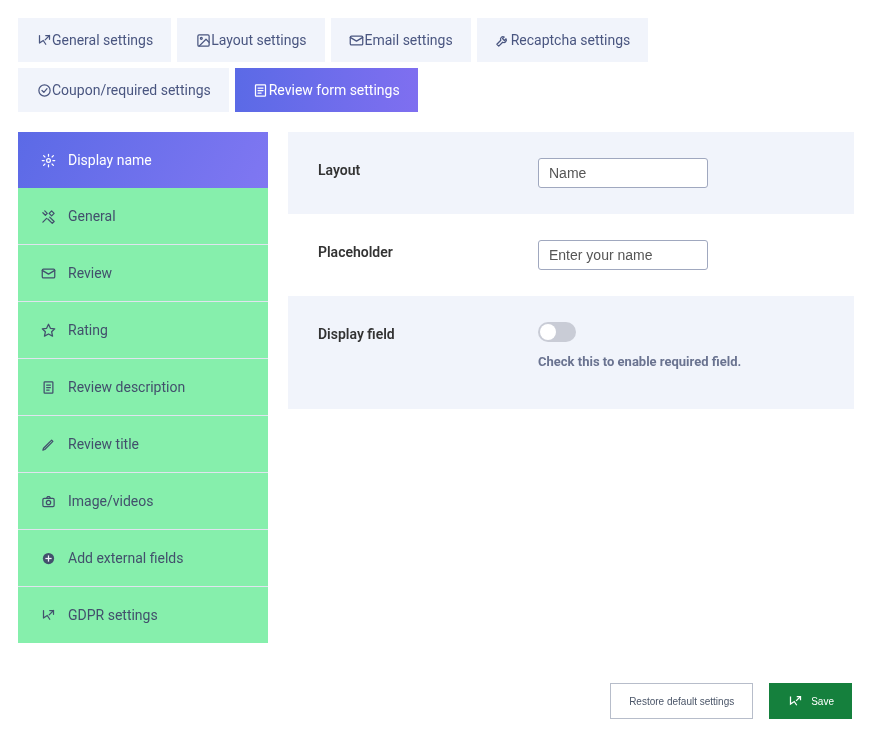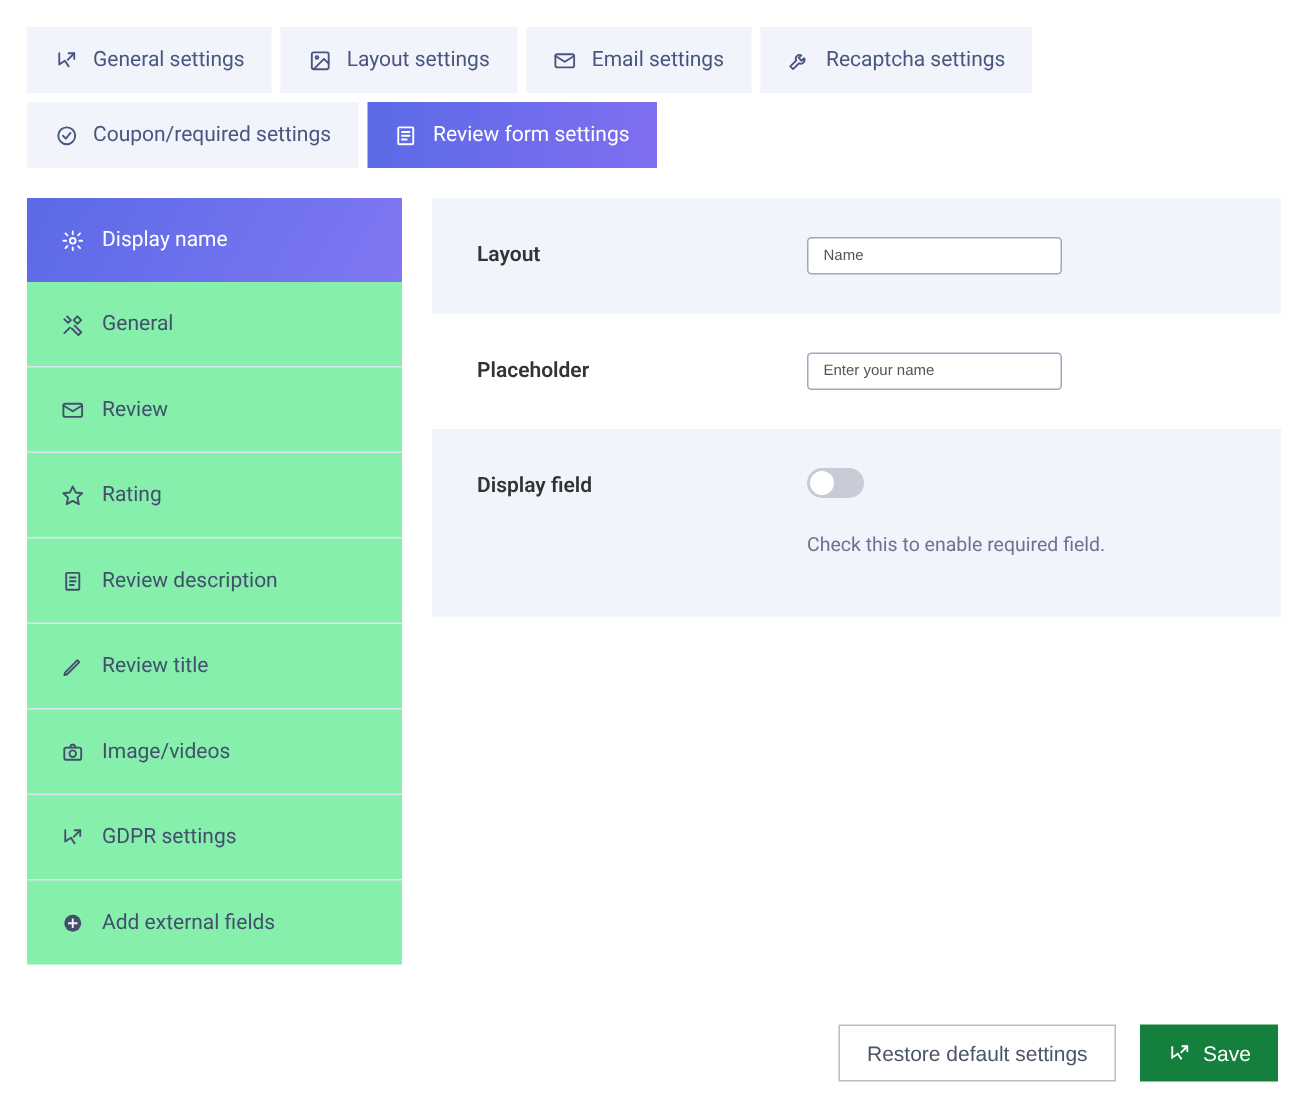--- a/index.html
+++ b/index.html
@@ -1,43 +1,43 @@
 <!DOCTYPE html>
 <html><head>
   <meta charset="utf-8">
   <style>
     * { box-sizing: border-box; margin: 0; padding: 0; }
     body { font-family: -apple-system, BlinkMacSystemFont, "Segoe UI", Roboto, sans-serif; font-size: 14px; color: #333; background: #fff; width: 872px; padding: 18px; }
     
     .tabs { display: flex; flex-wrap: wrap; gap: 6px; margin-bottom: 20px; }
-    .tab { display: flex; align-items: center; gap: 10px; padding: 14px 18px; background: #f1f4fb; color: #4a5680; cursor: pointer; }
+    .tab { display: flex; align-items: center; gap: 0; padding: 14px 18px; background: #f1f4fb; color: #4a5680; cursor: pointer; }
     .tab.active { background: linear-gradient(90deg, #5b6ae6, #7f6ff0); color: #fff; }
     .tab-icon { width: 16px; height: 16px; display: inline-flex; align-items: center; justify-content: center; }
     
     .content { display: flex; gap: 20px; }
     
     .sidebar { width: 250px; background: #86efac; }
     .sidebar-item { display: flex; align-items: center; gap: 12px; padding: 20px 22px; border-bottom: 1px solid #e0e4ef; cursor: pointer; color: #42506c; }
     .sidebar-item.active { background: linear-gradient(120deg, #5b6ae6, #8077f2); color: #fff; border-bottom: none; }
     .sidebar-item:last-child { border-bottom: none; }
     .sidebar-icon { width: 16px; height: 16px; display: inline-flex; align-items: center; justify-content: center; }
     
     .main { flex: 1; }
     .field-row { display: flex; align-items: flex-start; padding: 26px 30px; }
     .field-row.shaded { background: #f1f4fb; }
     .field-label { width: 220px; font-weight: 600; color: #333; padding-top: 4px; }
     .field-control { flex: 1; }
-    .text-input { width: 170px; padding: 6px 10px; border: 1px solid #a0a8bf; border-radius: 3px; font-size: 10px; color: #555; background: #fff; }
+    .text-input { width: 170px; padding: 6px 10px; border: 1px solid #a0a8bf; border-radius: 3px; font-size: 14px; color: #555; background: #fff; }
     
     .toggle { position: relative; width: 38px; height: 20px; background: #c9ccd6; border-radius: 10px; cursor: pointer; }
     .toggle::after { content: ""; position: absolute; left: 2px; top: 2px; width: 16px; height: 16px; background: #fff; border-radius: 50%; }
-    .help-text { margin-top: 24px; color: #6a7390; font-size: 13px; }
+    .help-text { margin-top: 12px; color: #6a7390; font-size: 13px; font-weight: bold; }
     
     .footer { display: flex; justify-content: flex-end; gap: 16px; margin-top: 40px; padding-right: 2px; }
-    .btn { display: inline-flex; align-items: center; gap: 8px; padding: 10px 18px; cursor: pointer; font-size: 14px; }
+    .btn { display: inline-flex; align-items: center; gap: 8px; padding: 10px 18px; cursor: pointer; font-size: 10px; }
     .btn-secondary { background: #fff; border: 1px solid #b7bdca; color: #4a5568; }
     .btn-primary { background: #15803d; color: #fff; border: none; text-align: right; }
     
     svg { display: block; }
   </style>
 </head>
 <body>
 
 <div class="tabs" id="tabs">
     <div class="tab">
@@ -162,37 +162,37 @@
           <svg width="15" height="15" viewBox="0 0 24 24" fill="none" stroke="currentColor" stroke-width="2" stroke-linecap="round" stroke-linejoin="round">
             <rect x="3" y="7" width="18" height="13" rx="2"></rect>
             <circle cx="12" cy="13.5" r="3.5"></circle>
             <path d="M9 7l1.5-3h3L15 7"></path>
           </svg>
         </span>
         <span>Image/videos</span>
       </div>
       <div class="sidebar-item">
         <span class="sidebar-icon">
-          <svg width="15" height="15" viewBox="0 0 24 24" fill="none" stroke="currentColor" stroke-width="2" stroke-linecap="round" stroke-linejoin="round">
-            <path d="M4 4v12l6-4 4 6"></path>
-            <path d="M14 4h6v6"></path>
-            <path d="M20 4l-7 7"></path>
-          </svg>
-        </span>
-        <span>GDPR settings</span>
-      </div>
-      <div class="sidebar-item">
-        <span class="sidebar-icon">
           <svg width="15" height="15" viewBox="0 0 24 24">
             <circle cx="12" cy="12" r="9" fill="currentColor"></circle>
             <line x1="12" y1="7" x2="12" y2="17" stroke="#f1f4fb" stroke-width="2"></line>
             <line x1="7" y1="12" x2="17" y2="12" stroke="#f1f4fb" stroke-width="2"></line>
           </svg>
         </span>
         <span>Add external fields</span>
+      </div>
+      <div class="sidebar-item">
+        <span class="sidebar-icon">
+          <svg width="15" height="15" viewBox="0 0 24 24" fill="none" stroke="currentColor" stroke-width="2" stroke-linecap="round" stroke-linejoin="round">
+            <path d="M4 4v12l6-4 4 6"></path>
+            <path d="M14 4h6v6"></path>
+            <path d="M20 4l-7 7"></path>
+          </svg>
+        </span>
+        <span>GDPR settings</span>
       </div>
     </div>
 
   <div class="main">
     <div class="field-row shaded">
       <div class="field-label">Layout</div>
       <div class="field-control">
         <input type="text" class="text-input" value="Name" style="">
       </div>
     </div>

